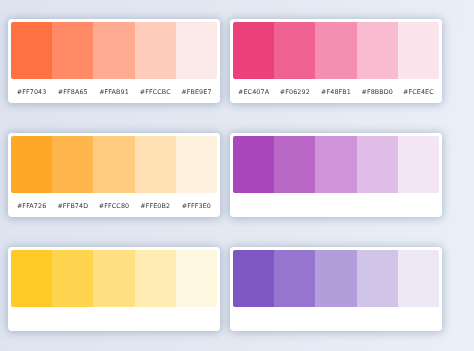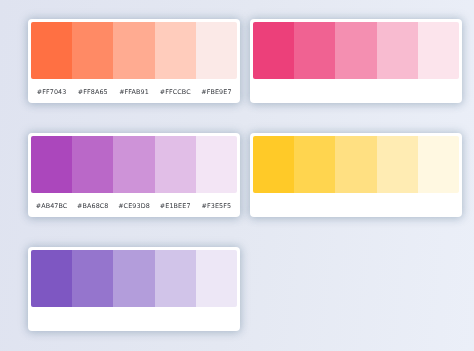--- a/index.html
+++ b/index.html
@@ -7,21 +7,21 @@
   body{
     width:474px;height:351px;overflow:hidden;
     font-family:"Liberation Sans",sans-serif;
     background:#e3e7f3;
   }
   .stage{
     position:relative;width:474px;height:351px;box-sizing:border-box;
     background:linear-gradient(96deg,#dfe3f0 0%, #e4e8f2 50%, #ebeff8 100%);
   }
   .grid{
-    position:absolute;left:28px;top:19px;width:434px;height:220px;
+    position:absolute;left:8px;top:19px;width:434px;height:220px;
     display:grid;grid-template-columns:212px 212px;grid-template-rows:84px 84px 84px;
     gap:30px 10px;
   }
   .card{
     background:#ffffff;border-radius:4px;padding:3px;box-sizing:border-box;
     box-shadow:0 0 9px 1px rgba(98,128,150,.34), 0 2px 8px rgba(85,108,150,.13);
     display:flex;flex-direction:column;
   }
   .swatches{display:flex;height:57px;border-radius:2px;overflow:hidden;}
   .sw{flex:1 1 0;}
@@ -55,35 +55,51 @@
       </div>
     </div>
     <div class="card">
       <div class="swatches">
         <div class="sw" style="background-color: rgb(236, 64, 122);"></div>
         <div class="sw" style="background-color: rgb(240, 98, 146);"></div>
         <div class="sw" style="background-color: rgb(244, 143, 177);"></div>
         <div class="sw" style="background-color: rgb(248, 187, 208);"></div>
         <div class="sw" style="background-color: rgb(252, 228, 236);"></div>
       </div>
+      <div class="labels">
+        <div class="lb">#EC407A</div>
+        <div class="lb">#F06292</div>
+        <div class="lb">#F48FB1</div>
+        <div class="lb">#F8BBD0</div>
+        <div class="lb">#FCE4EC</div>
+      </div>
+    </div>
+    <div class="card">
+      <div class="swatches">
+        <div class="sw" style="background-color: rgb(255, 167, 38);"></div>
+        <div class="sw" style="background-color: rgb(255, 183, 77);"></div>
+        <div class="sw" style="background-color: rgb(255, 204, 128);"></div>
+        <div class="sw" style="background-color: rgb(255, 224, 178);"></div>
+        <div class="sw" style="background-color: rgb(255, 243, 224);"></div>
+      </div>
+      <div class="labels">
+        <div class="lb">#FFA726</div>
+        <div class="lb">#FFB74D</div>
+        <div class="lb">#FFCC80</div>
+        <div class="lb">#FFE0B2</div>
+        <div class="lb">#FFF3E0</div>
+      </div>
     </div>
     <div class="card">
       <div class="swatches">
         <div class="sw" style="background-color: rgb(171, 71, 188);"></div>
         <div class="sw" style="background-color: rgb(186, 104, 200);"></div>
         <div class="sw" style="background-color: rgb(206, 147, 216);"></div>
         <div class="sw" style="background-color: rgb(225, 190, 231);"></div>
         <div class="sw" style="background-color: rgb(243, 229, 245);"></div>
-      </div>
-      <div class="labels">
-        <div class="lb">#AB47BC</div>
-        <div class="lb">#BA68C8</div>
-        <div class="lb">#CE93D8</div>
-        <div class="lb">#E1BEE7</div>
-        <div class="lb">#F3E5F5</div>
       </div>
     </div>
     <div class="card">
       <div class="swatches">
         <div class="sw" style="background-color: rgb(255, 202, 40);"></div>
         <div class="sw" style="background-color: rgb(255, 213, 79);"></div>
         <div class="sw" style="background-color: rgb(255, 224, 130);"></div>
         <div class="sw" style="background-color: rgb(255, 236, 179);"></div>
         <div class="sw" style="background-color: rgb(255, 248, 225);"></div>
       </div>

